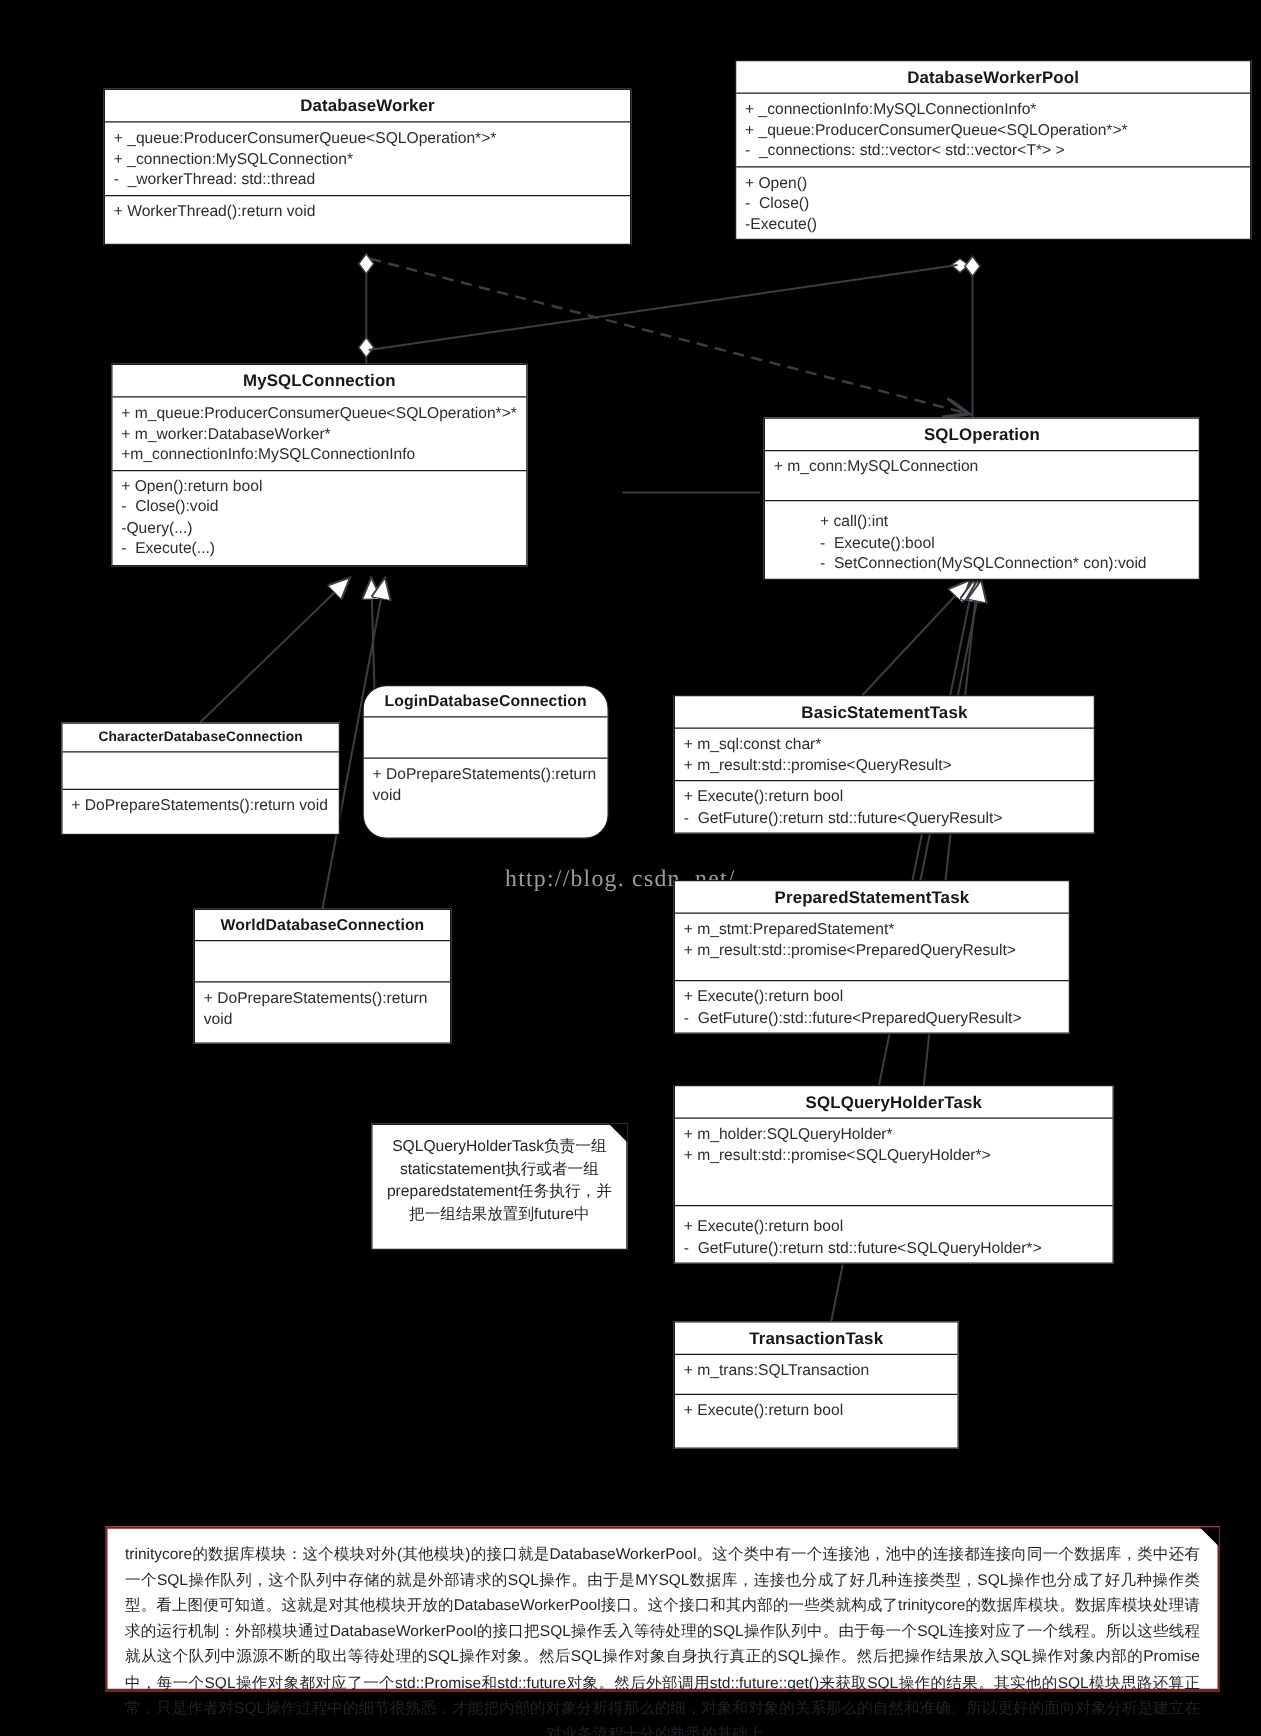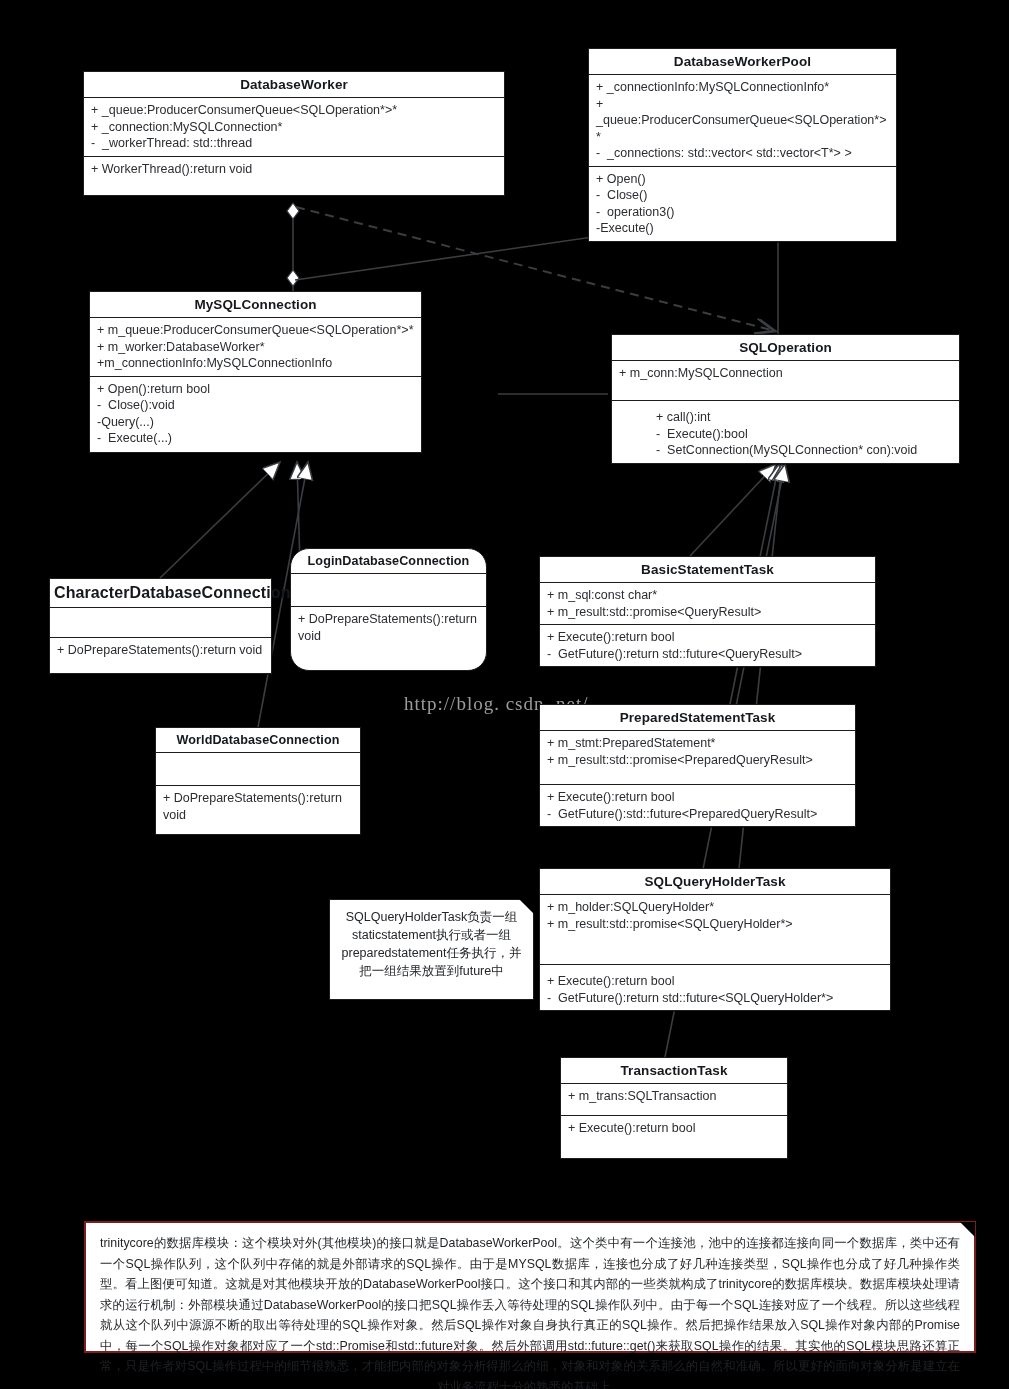--- a/index.html
+++ b/index.html
@@ -148,31 +148,30 @@
     <div class="uml-section">
       <div>+ _queue:ProducerConsumerQueue&lt;SQLOperation*&gt;*</div>
       <div>+ _connection:MySQLConnection*</div>
       <div>-  _workerThread: std::thread</div>
     </div>
     <div class="uml-section" style="min-height:38px;">
       <div>+ WorkerThread():return void</div>
     </div>
   </div>
 
-  <div class="umlbox" style="left:588px; top:48px; width:309px;">
+  <div class="umlbox" style="left:588px; top:48px; width:413px;">
     <div class="uml-title">DatabaseWorkerPool</div>
     <div class="uml-section">
       <div>+ _connectionInfo:MySQLConnectionInfo*</div>
       <div>+ _queue:ProducerConsumerQueue&lt;SQLOperation*&gt;*</div>
       <div>-  _connections: std::vector&lt; std::vector&lt;T*&gt; &gt;</div>
     </div>
     <div class="uml-section">
       <div>+ Open()</div>
       <div>-  Close()</div>
-      <div>-  operation3()</div>
       <div>-Execute()</div>
     </div>
   </div>
 
   <div class="umlbox" style="left:89px; top:291px; width:333px;">
     <div class="uml-title">MySQLConnection</div>
     <div class="uml-section">
       <div>+ m_queue:ProducerConsumerQueue&lt;SQLOperation*&gt;*</div>
       <div>+ m_worker:DatabaseWorker*</div>
       <div>+m_connectionInfo:MySQLConnectionInfo</div>
@@ -191,21 +190,21 @@
       <div>+ m_conn:MySQLConnection</div>
     </div>
     <div class="uml-section" style="padding-top:8px;padding-left:44px;">
       <div>+ call():int</div>
       <div>-  Execute():bool</div>
       <div>-  SetConnection(MySQLConnection* con):void</div>
     </div>
   </div>
 
   <div class="umlbox" style="left:49px; top:578px; width:223px;">
-    <div class="uml-title" style="font-size:16px;">CharacterDatabaseConnection</div>
+    <div class="uml-title" style="font-size:11px;">CharacterDatabaseConnection</div>
     <div class="uml-section empty-sec"></div>
     <div class="uml-section" style="min-height:35px;">
       <div>+ DoPrepareStatements():return void</div>
     </div>
   </div>
 
   <div class="umlbox" style="left:290px; top:548px; width:197px;border-radius:19px;">
     <div class="uml-title" style="font-size:12.6px;">LoginDatabaseConnection</div>
     <div class="uml-section empty-sec" style="min-height:33px;"></div>
     <div class="uml-section" style="min-height:63px;">
@@ -250,31 +249,31 @@
     <div class="uml-section" style="min-height:70px;">
       <div>+ m_holder:SQLQueryHolder*</div>
       <div>+ m_result:std::promise&lt;SQLQueryHolder*&gt;</div>
     </div>
     <div class="uml-section" style="padding-top:8px;">
       <div>+ Execute():return bool</div>
       <div>-  GetFuture():return std::future&lt;SQLQueryHolder*&gt;</div>
     </div>
   </div>
 
-  <div class="umlbox" style="left:539px; top:1057px; width:228px;margin-left:21px;">
+  <div class="umlbox" style="left:539px; top:1057px; width:228px;">
     <div class="uml-title">TransactionTask</div>
     <div class="uml-section" style="min-height:32px;">
       <div>+ m_trans:SQLTransaction</div>
     </div>
     <div class="uml-section" style="min-height:42px;">
       <div>+ Execute():return bool</div>
     </div>
   </div>
 
-  <div class="note" style="left:329px; top:899px; width:205px; height:101px;">
+  <div class="note" style="left:297px; top:899px; width:205px; height:101px;">
     <span class="fold"></span>
     <span>SQLQueryHolderTask负责一组staticstatement执行或者一组preparedstatement任务执行，并把一组结果放置到future中</span>
   </div>
 
 
   <div class="bignote" style="left:84px; top:1221px; width:892px; height:132px;">
     <span class="fold" style="position:absolute; right:-1px; top:-1px; width:0; height:0; border-left:15px solid transparent; border-top:15px solid #000000;"></span>
     <span>trinitycore的数据库模块：这个模块对外(其他模块)的接口就是DatabaseWorkerPool。这个类中有一个连接池，池中的连接都连接向同一个数据库，类中还有一个SQL操作队列，这个队列中存储的就是外部请求的SQL操作。由于是MYSQL数据库，连接也分成了好几种连接类型，SQL操作也分成了好几种操作类型。看上图便可知道。这就是对其他模块开放的DatabaseWorkerPool接口。这个接口和其内部的一些类就构成了trinitycore的数据库模块。数据库模块处理请求的运行机制：外部模块通过DatabaseWorkerPool的接口把SQL操作丢入等待处理的SQL操作队列中。由于每一个SQL连接对应了一个线程。所以这些线程就从这个队列中源源不断的取出等待处理的SQL操作对象。然后SQL操作对象自身执行真正的SQL操作。然后把操作结果放入SQL操作对象内部的Promise中，每一个SQL操作对象都对应了一个std::Promise和std::future对象。然后外部调用std::future::get()来获取SQL操作的结果。其实他的SQL模块思路还算正常，只是作者对SQL操作过程中的细节很熟悉，才能把内部的对象分析得那么的细，对象和对象的关系那么的自然和准确。所以更好的面向对象分析是建立在对业务流程十分的熟悉的基础上。</span>
   </div>
 

